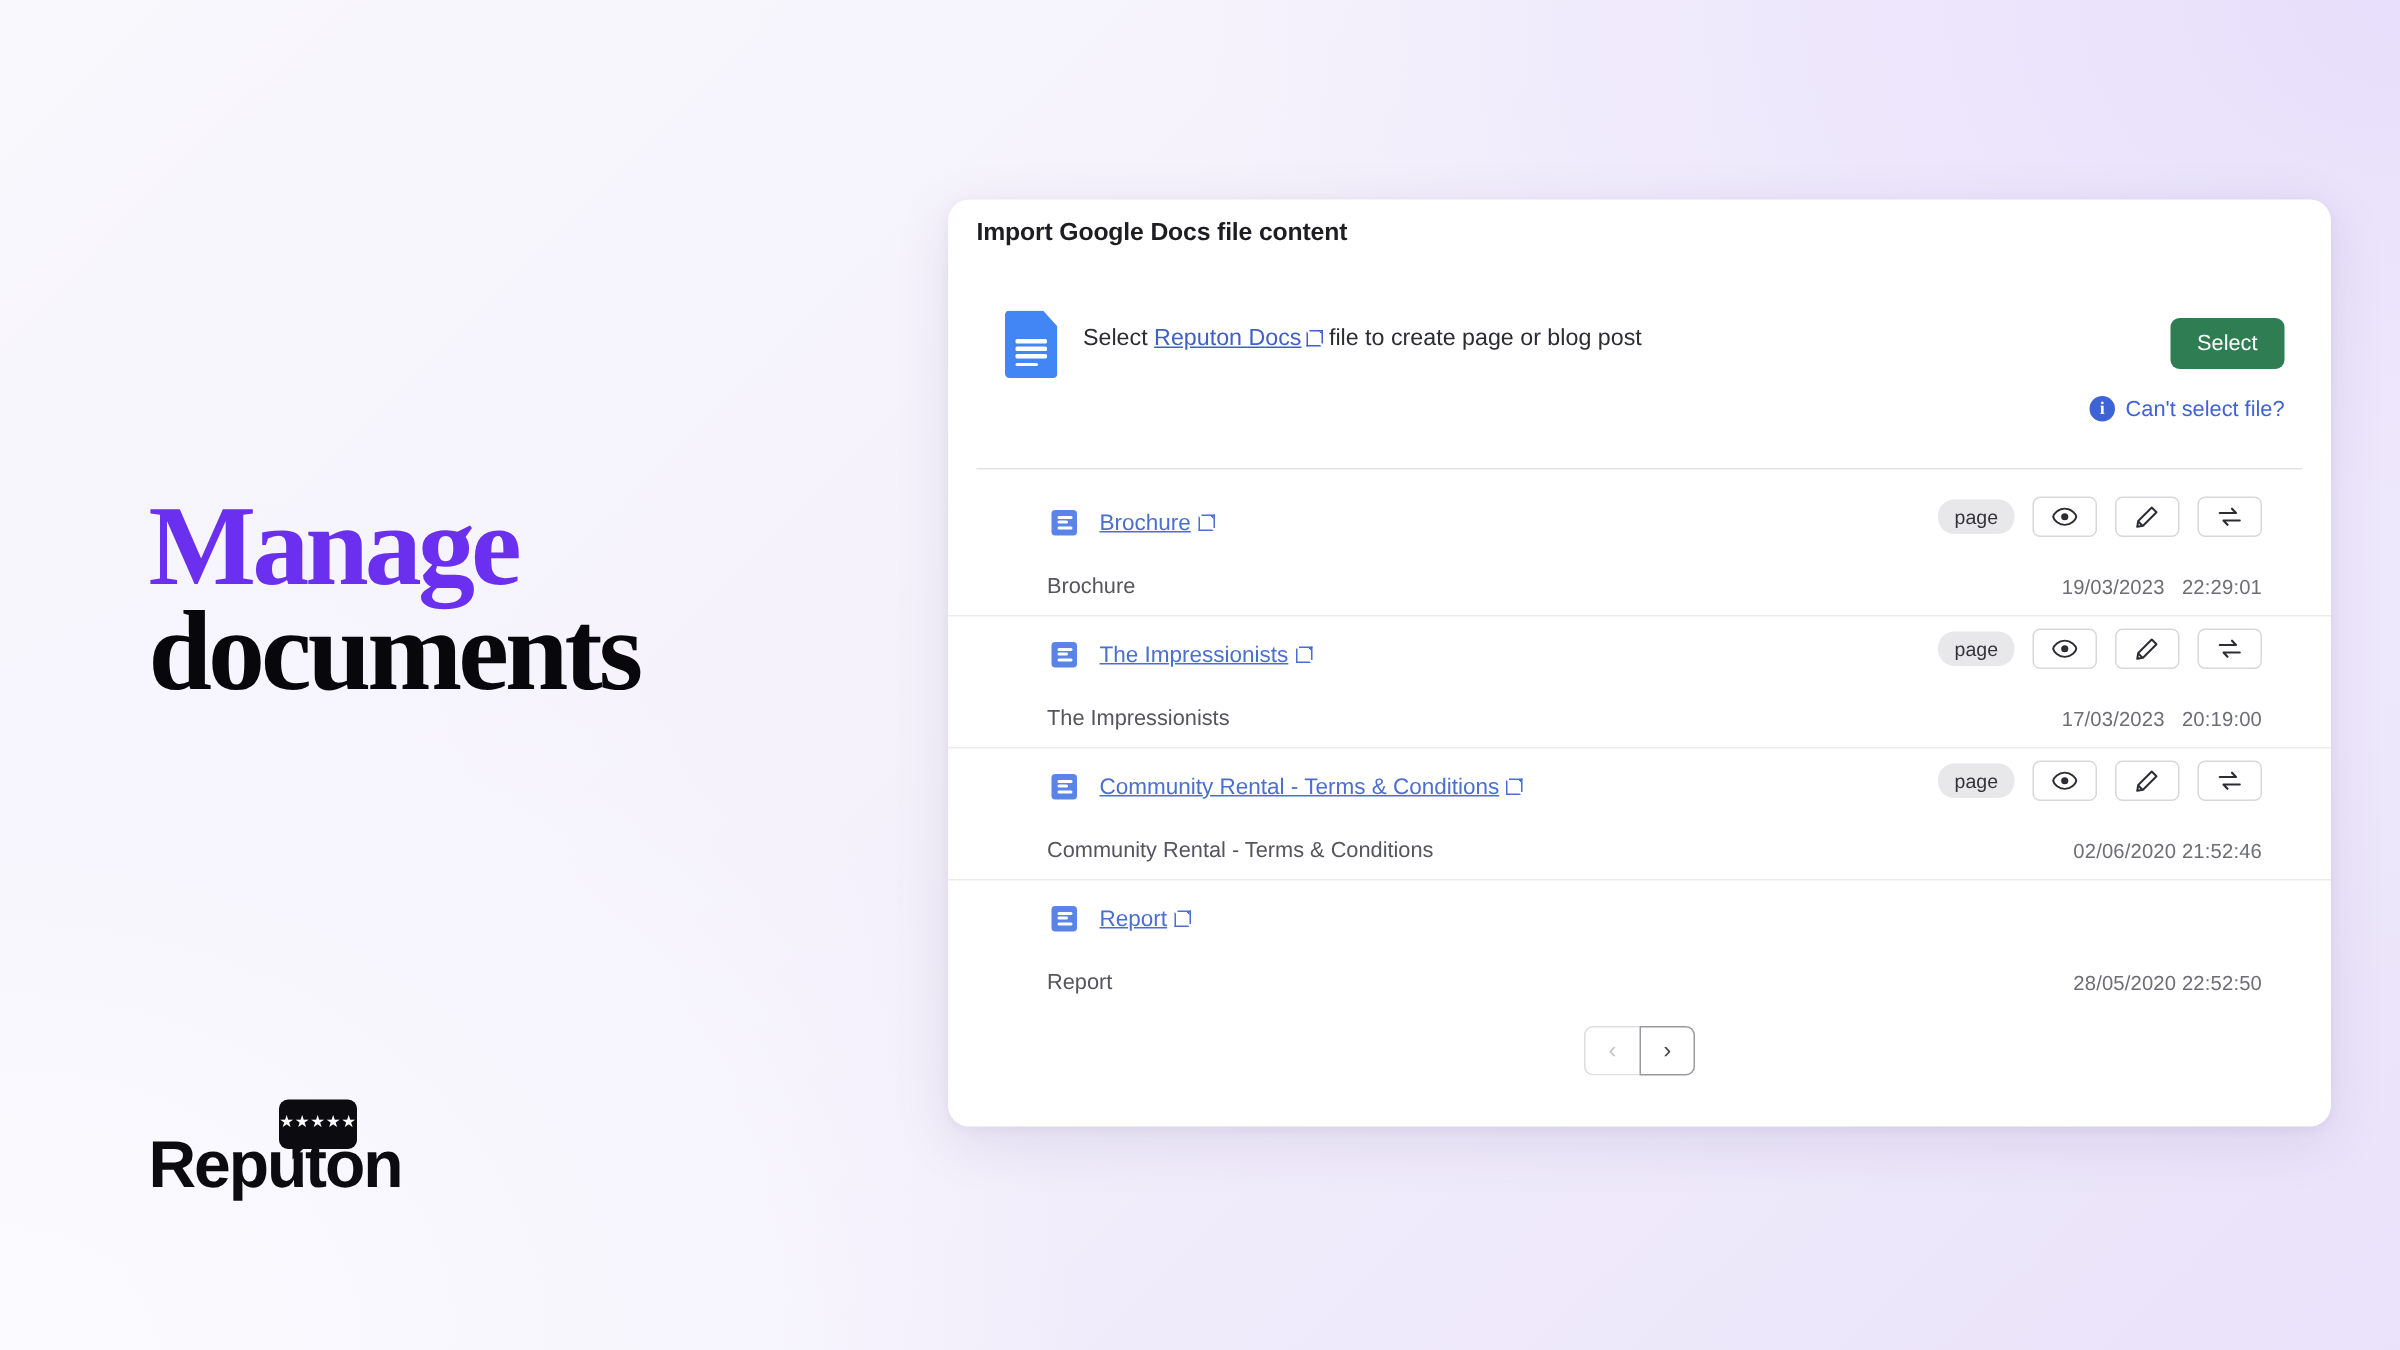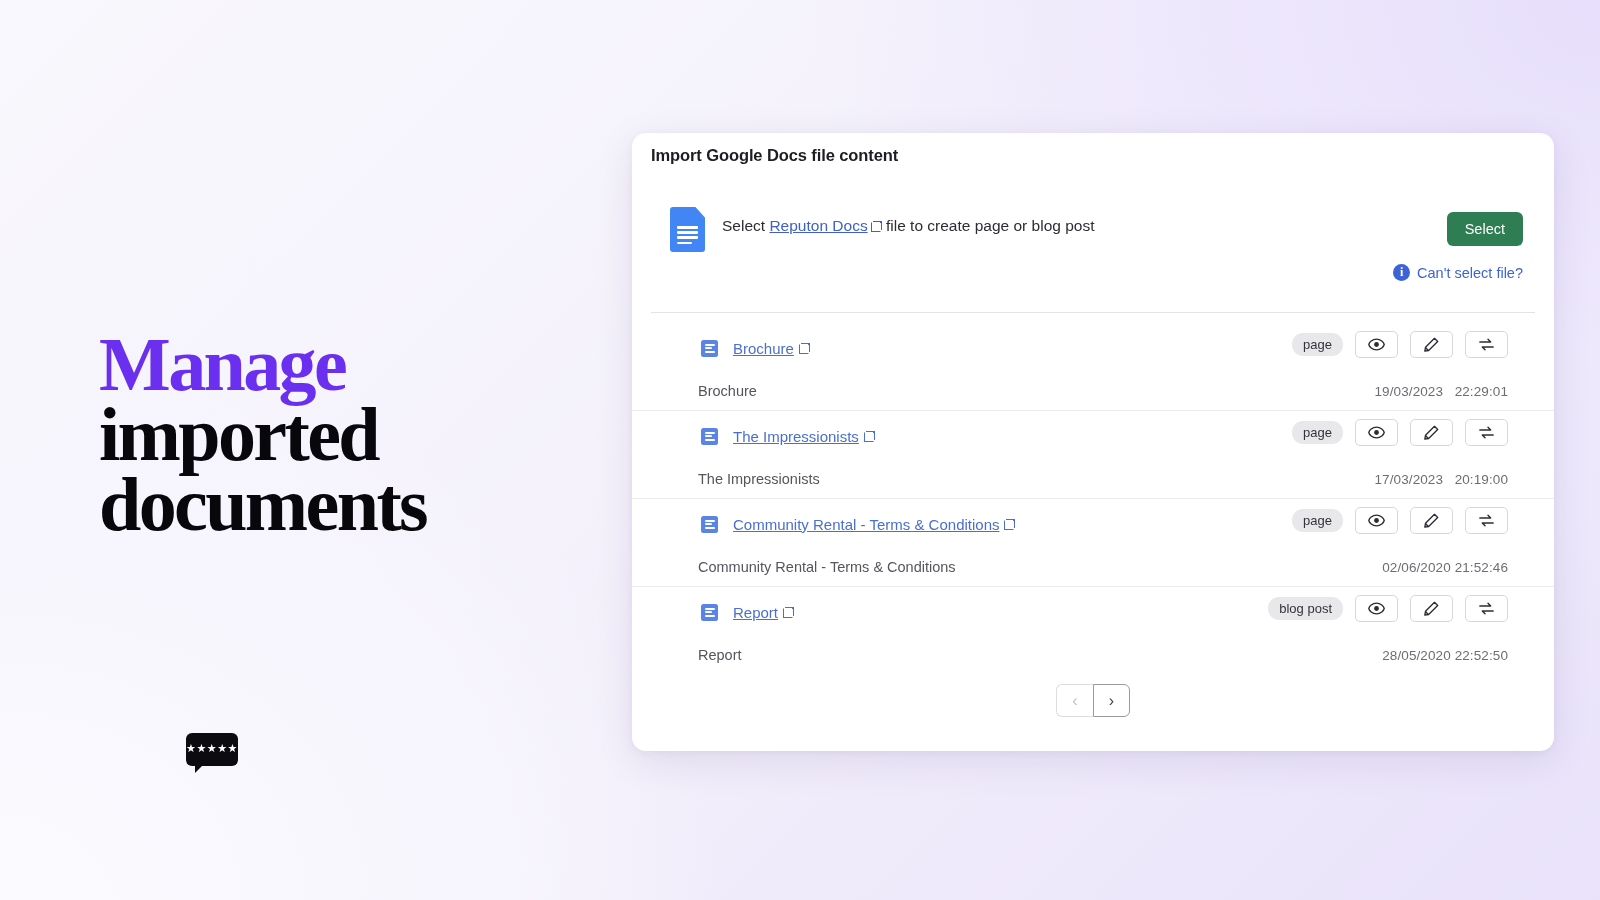--- a/index.html
+++ b/index.html
@@ -364,29 +364,29 @@
     border-color: #9a9aa2;
     color: #44444c;
   }
 </style>
 </head>
 <body>
 
 <div class="left-panel">
   <div class="headline">
     <span class="accent">Manage</span>
-    <span class="line">imported</span>
     <span class="line">documents</span>
   </div>
 </div>
 
 <div class="brand">
   <div class="brand-bubble">
     <div class="brand-stars">★★★★★</div>
   </div>
+  <div class="brand-word">Reputon</div>
 </div>
 
 <div class="card">
 
   <div class="card-title">Import Google Docs file content</div>
 
   <div class="select-row">
 
     <div class="gdoc-icon">
       <div class="fold"></div>
@@ -526,40 +526,20 @@
 
     <div class="doc-row">
       <div class="row-top">
         <span class="doc-icon">
             <i></i>
             <i></i>
             <i></i>
           </span>
         <a class="doc-link" href="#"><span>Report</span></a>
           <span class="ext-icon" style="color:#4a6fd0;margin-left:5px"></span>
-        <div class="row-actions">
-          <span class="badge">blog post</span>
-          <span class="icon-btn">
-            <svg width="17" height="13" viewBox="0 0 22 16" fill="none">
-                <path d="M11 1C5.5 1 1.6 5.2 1 8c.6 2.8 4.5 7 10 7s9.4-4.2 10-7c-.6-2.8-4.5-7-10-7z" stroke="#2c2c33" stroke-width="1.7"></path>
-                <circle cx="11" cy="8" r="3.1" fill="#2c2c33"></circle>
-              </svg>
-          </span>
-          <span class="icon-btn">
-            <svg width="15" height="15" viewBox="0 0 18 18" fill="none">
-                <path d="M12.6 1.6l3.8 3.8L5.6 16.2 1 17l.8-4.6L12.6 1.6z" stroke="#2c2c33" stroke-width="1.6" stroke-linejoin="round"></path>
-                <path d="M2 13l3 3" stroke="#2c2c33" stroke-width="1.6"></path>
-              </svg>
-          </span>
-          <span class="icon-btn">
-            <svg width="17" height="15" viewBox="0 0 20 18" fill="none">
-                <path d="M2 6h13l-3.2-3.4M18 12H5l3.2 3.4" stroke="#2c2c33" stroke-width="1.7" stroke-linecap="round" stroke-linejoin="round"></path>
-              </svg>
-          </span>
-        </div>
       </div>
       <div class="row-bottom">
         <span class="doc-name">Report</span>
         <span class="doc-date"><span>28/05/2020</span>&nbsp;<span>22:52:50</span></span>
       </div>
     </div>
 
   </div>
 
   <div class="pagination">

